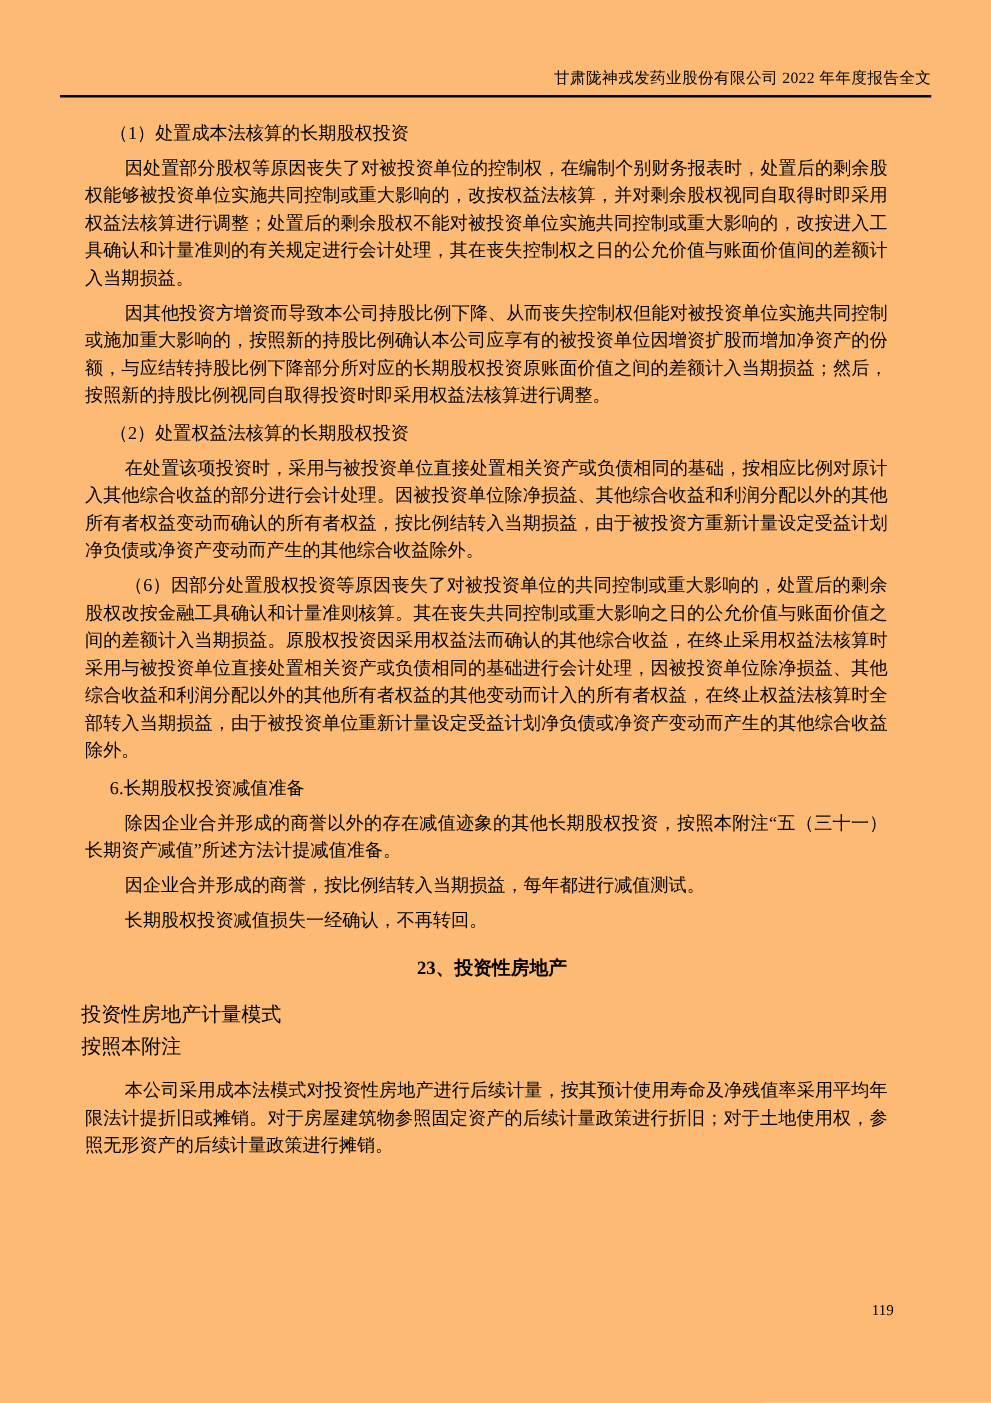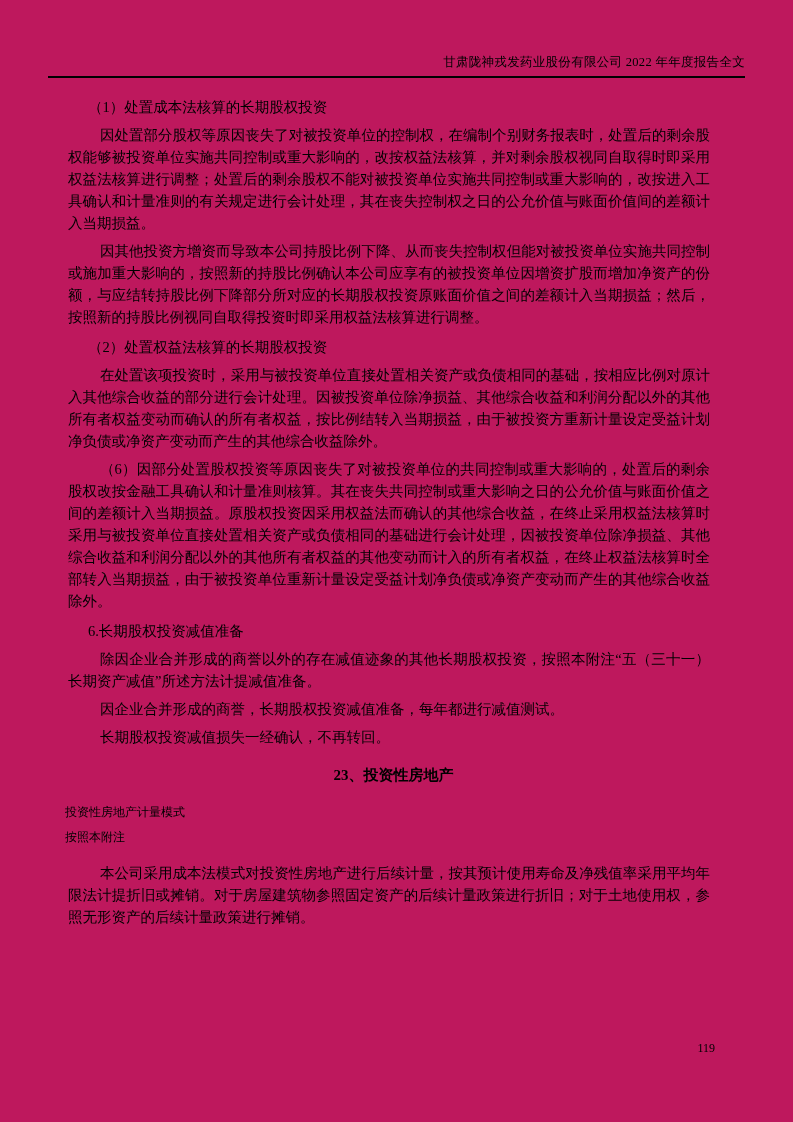--- a/index.html
+++ b/index.html
@@ -9,21 +9,21 @@
     background: #ffffff;
     font-family: "Liberation Serif", "DejaVu Serif", serif;
     color: #000000;
     position: relative;
     overflow: hidden;
   }
   .page {
     position: relative;
     width: 793px;
     height: 1122px;
-    background: #be185d;
+    background: #fdba74;
   }
   .page-header {
     position: absolute;
     top: 54px;
     left: 48px;
     right: 48px;
     text-align: right;
     font-size: 12.5px;
     line-height: 16px;
     padding-bottom: 6px;
@@ -50,21 +50,21 @@
   }
   .sec-h {
     margin: 16px 0 14px 0;
     padding-left: 9px;
     font-size: 15px;
     font-weight: bold;
     text-align: center;
   }
   .label-line {
     padding-left: 9px;
-    font-size: 12px;
+    font-size: 16px;
     line-height: 25px;
     text-align: left;
   }
   .labels-block {
     margin: 6px 0 10px 0;
   }
   .final-para {
     margin-top: 12px;
   }
   .page-number {
@@ -96,21 +96,21 @@
 
     <p class="para">在处置该项投资时，采用与被投资单位直接处置相关资产或负债相同的基础，按相应比例对原计入其他综合收益的部分进行会计处理。因被投资单位除净损益、其他综合收益和利润分配以外的其他所有者权益变动而确认的所有者权益，按比例结转入当期损益，由于被投资方重新计量设定受益计划净负债或净资产变动而产生的其他综合收益除外。</p>
 
     <p class="para">（6）因部分处置股权投资等原因丧失了对被投资单位的共同控制或重大影响的，处置后的剩余股权改按金融工具确认和计量准则核算。其在丧失共同控制或重大影响之日的公允价值与账面价值之间的差额计入当期损益。原股权投资因采用权益法而确认的其他综合收益，在终止采用权益法核算时采用与被投资单位直接处置相关资产或负债相同的基础进行会计处理，因被投资单位除净损益、其他综合收益和利润分配以外的其他所有者权益的其他变动而计入的所有者权益，在终止权益法核算时全部转入当期损益，由于被投资单位重新计量设定受益计划净负债或净资产变动而产生的其他综合收益除外。</p>
 
 
     <p class="sub-h">6.长期股权投资减值准备</p>
 
     <p class="para">除因企业合并形成的商誉以外的存在减值迹象的其他长期股权投资，按照本附注“五（三十一）长期资产减值”所述方法计提减值准备。</p>
 
-    <p class="para">因企业合并形成的商誉，长期股权投资减值准备，每年都进行减值测试。</p>
+    <p class="para">因企业合并形成的商誉，按比例结转入当期损益，每年都进行减值测试。</p>
 
     <p class="para">长期股权投资减值损失一经确认，不再转回。</p>
 
     <h2 class="sec-h">23、投资性房地产</h2>
 
     <div class="labels-block">
       <div class="label-line">投资性房地产计量模式</div>
       <div class="label-line">按照本附注</div>
     </div>
 

